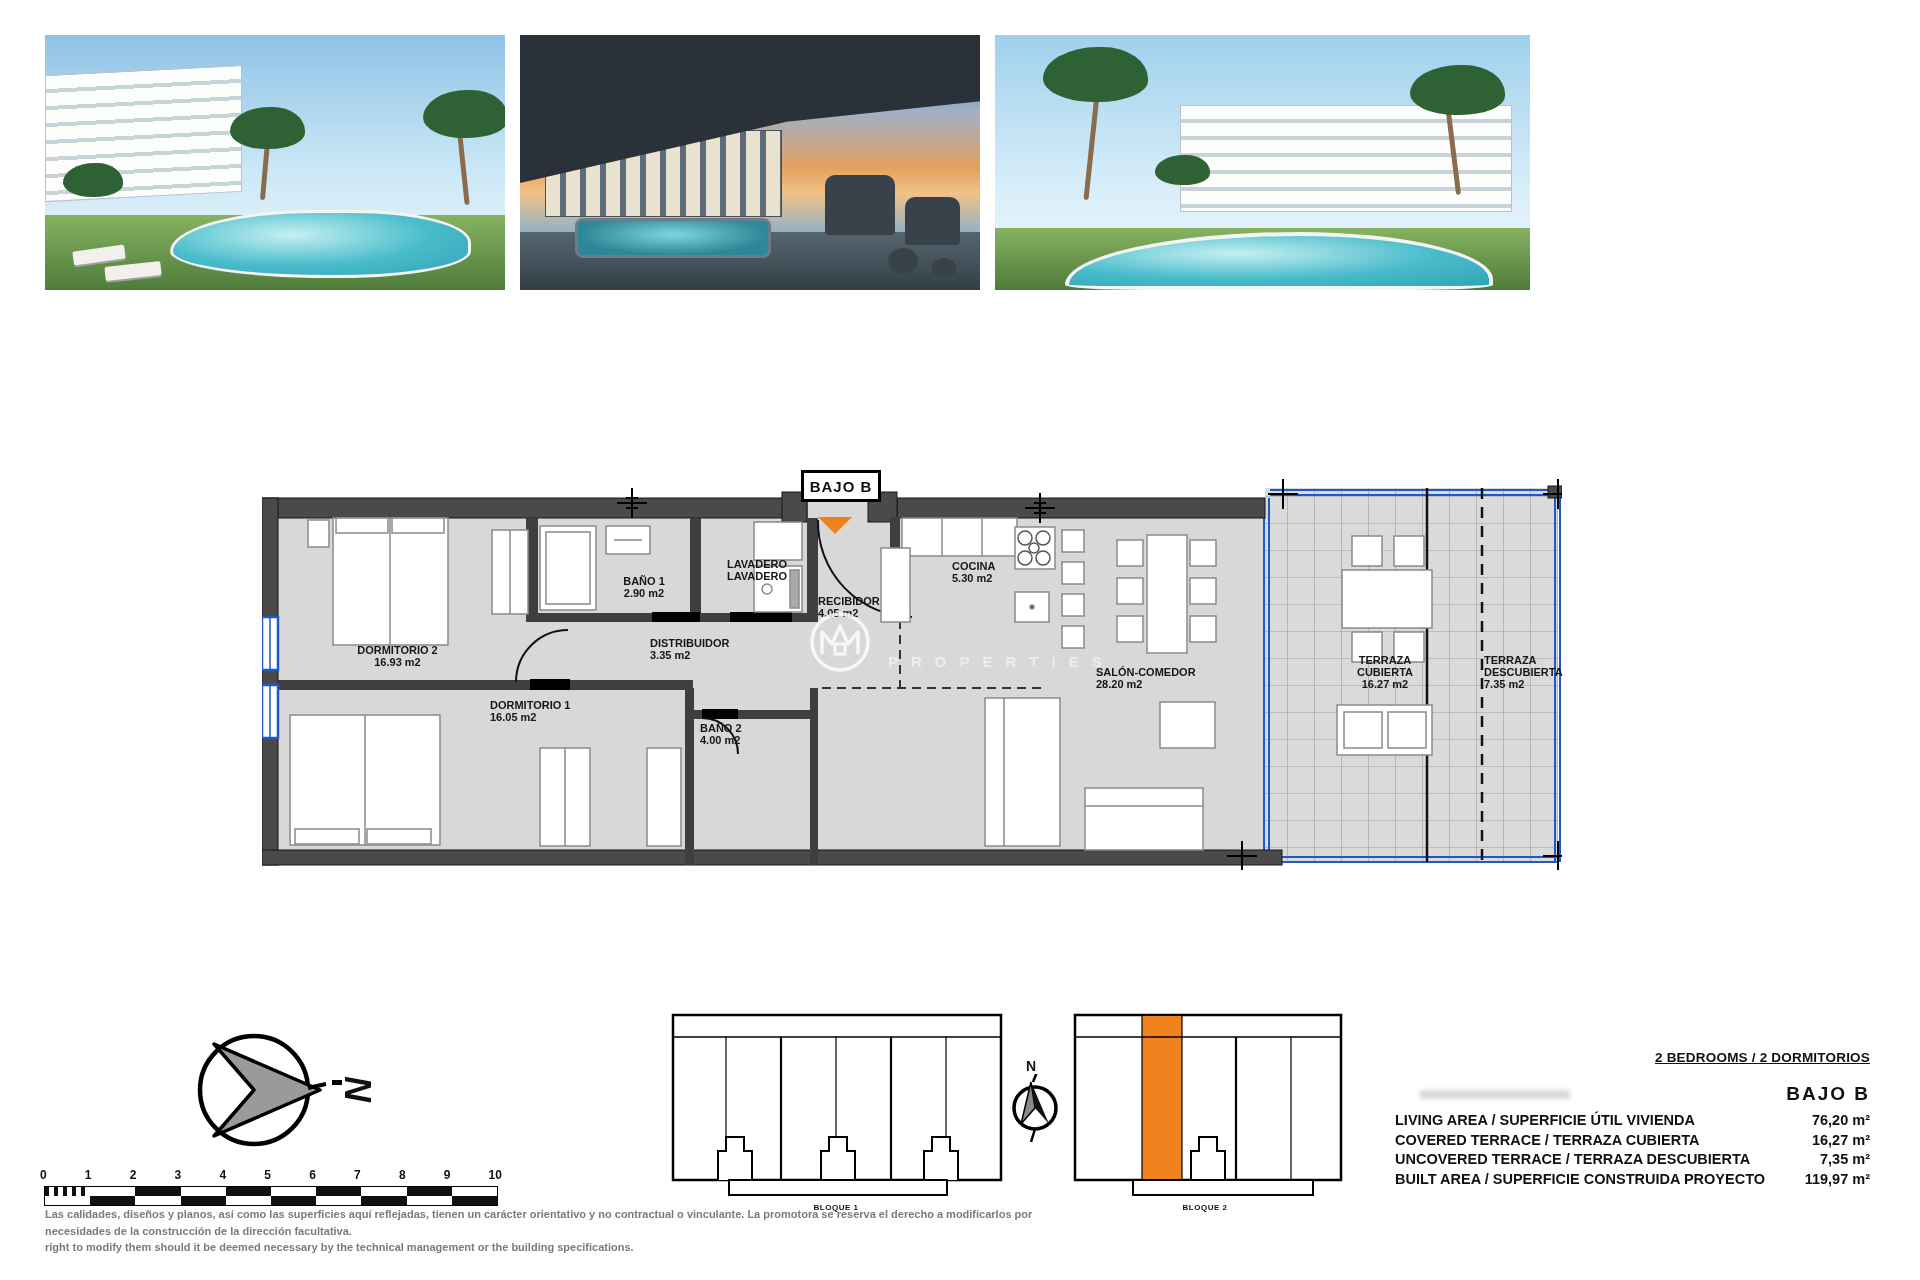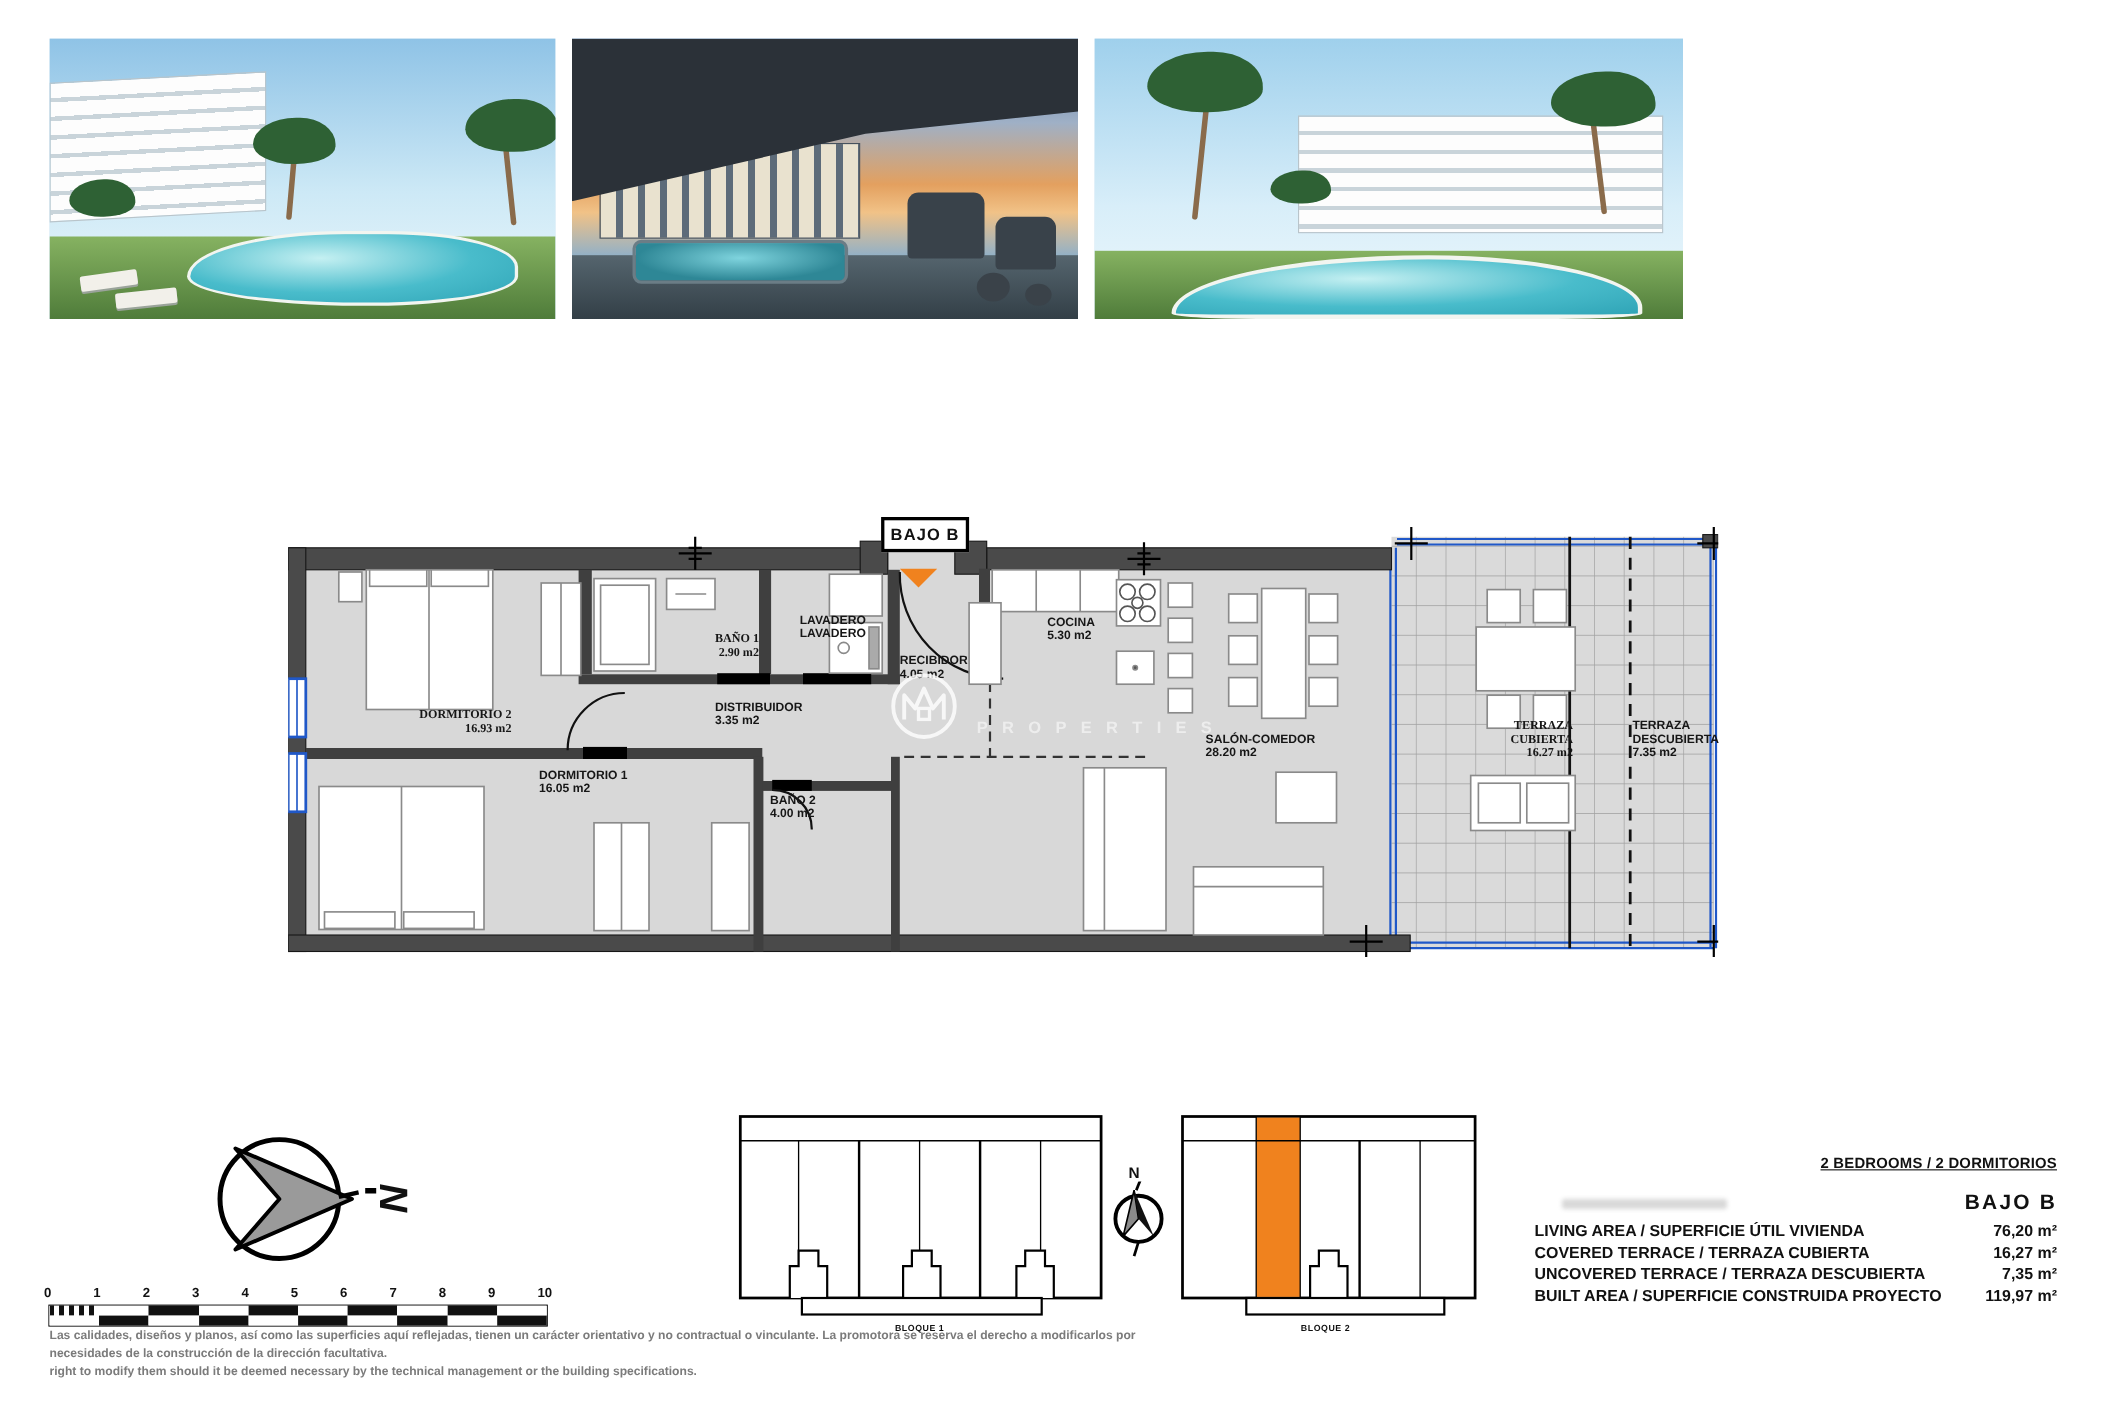--- a/index.html
+++ b/index.html
@@ -24,21 +24,21 @@
   .trunk.drk{background:#27333a;}
   .ceiling{position:absolute;inset:0;background:#2b3138;clip-path:polygon(0 0,100% 0,100% 26%,58% 34%,0 58%);}
   .deck{position:absolute;left:0;right:0;bottom:0;height:58px;background:linear-gradient(180deg,#55656e,#333f47);}
   .lounger{position:absolute;background:#f2f0ea;border-radius:2px;box-shadow:0 2px 0 #9aa39a;}
   .vase{position:absolute;background:#3a4249;border-radius:50%;}
   .chair-sil{position:absolute;background:#39424a;border-radius:10px 10px 4px 4px;}
   
   .rlabel{position:absolute;font-weight:bold;font-size:11px;line-height:12px;color:#161616;}
   .rlabel .rname{white-space:pre-line;display:block;}
   .rlabel .rarea{display:block;}
-  .ctr{text-align:right;font-family:Liberation Serif, serif;}
+  .ctr{text-align:center;}
   .unitbox{position:absolute;border:3px solid #000;background:#fff;font-weight:bold;font-size:15px;
            letter-spacing:1px;display:flex;align-items:center;justify-content:center;}
   
   .wm-text{position:absolute;font-weight:bold;color:rgba(255,255,255,0.62);letter-spacing:3px;
      -webkit-mask-image:linear-gradient(90deg,#000 0 17%,rgba(0,0,0,.12) 19% 27%,#000 29% 55%,rgba(0,0,0,.10) 57% 66%,rgba(0,0,0,.35) 68% 76%,#000 79%);
      mask-image:linear-gradient(90deg,#000 0 17%,rgba(0,0,0,.12) 19% 27%,#000 29% 55%,rgba(0,0,0,.10) 57% 66%,rgba(0,0,0,.35) 68% 76%,#000 79%);}
   .wm-sub{position:absolute;font-weight:bold;color:rgba(255,255,255,0.55);letter-spacing:13px;font-size:15px;}
   
   .scale-nums{position:absolute;display:flex;justify-content:space-between;font-weight:bold;font-size:12px;}
   .sbar{position:absolute;border:1px solid #000;}

